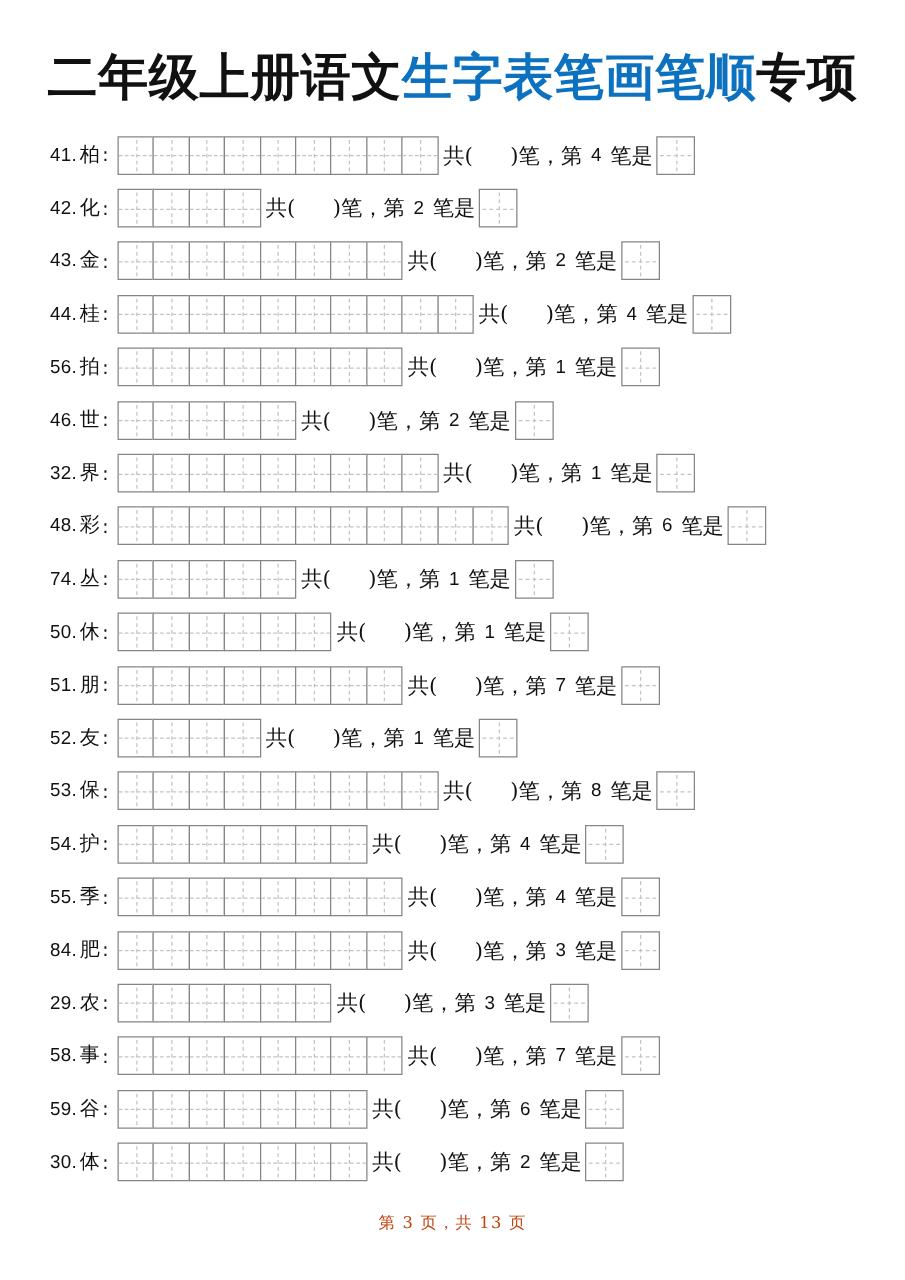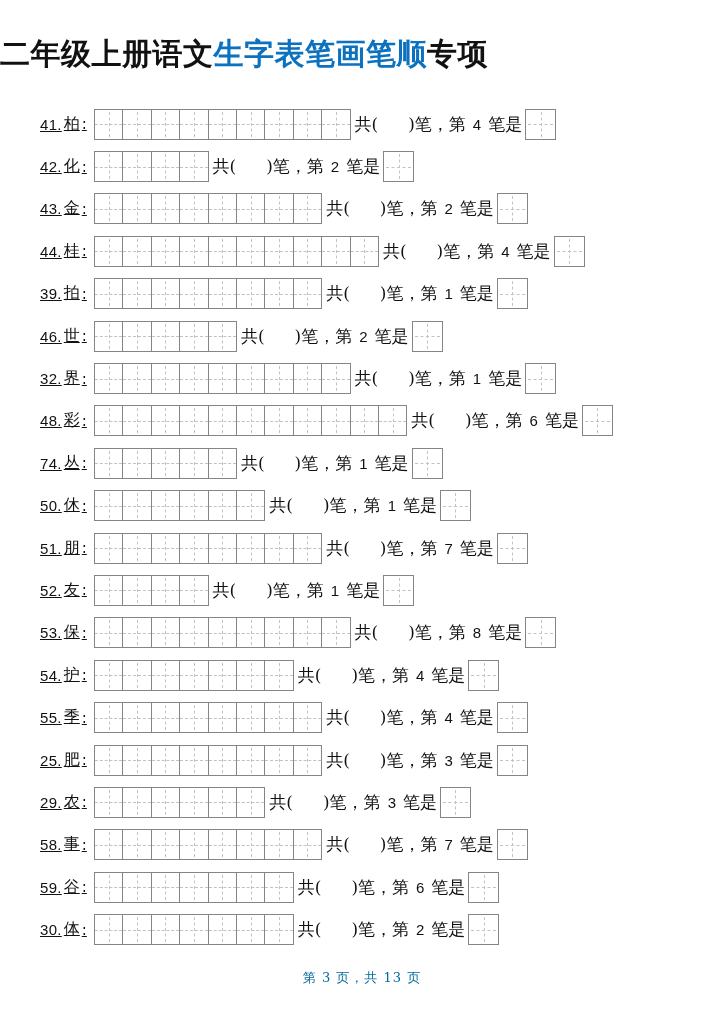--- a/index.html
+++ b/index.html
@@ -6,38 +6,38 @@
   html, body { background: #ffffff; }
   body {
     width: 724px; height: 1024px;
     position: relative;
     font-family: "DejaVu Sans", "Liberation Sans", sans-serif;
     color: #111;
     overflow: hidden;
   }
   .page-title {
     position: absolute; top: 34px; left: 0; right: 0;
-    font-size: 30px; font-weight: bold;
+    text-align: center;
+    font-size: 40px; font-weight: bold;
     font-family: "DejaVu Serif", "Liberation Serif", serif;
     letter-spacing: 0.5px;
     white-space: nowrap;
   }
   .rows {
     position: absolute; left: 40px; top: 103px; right: 10px;
   }
   .row {
     display: flex; align-items: center;
     height: 42.4px;
     white-space: nowrap;
   }
   .row-label {
     width: 54px; flex: 0 0 54px;
     display: flex; align-items: center;
     font-size: 15px;
-    text-decoration: underline;
   }
   .row-label .num {
     font-family: "Liberation Sans", sans-serif;
     font-size: 15px; letter-spacing: 0.3px;
   }
   .row-label .char {
     font-family: "DejaVu Serif", "Liberation Serif", serif;
     font-size: 16px; margin-left: 2px;
   }
   .row-label .colon {
@@ -89,21 +89,21 @@
   .answer-box::after {
     content: ""; position: absolute;
     top: 50%; left: 2px; right: 2px; height: 0;
     border-top: 1px dashed #c3c3c3;
   }
   .page-footer {
     position: absolute; top: 969px; left: 0; right: 0;
     text-align: center;
     font-size: 13px;
     font-family: "DejaVu Serif", "Liberation Serif", serif;
-    color: #0369a1;
+    color: #c2410c;
     letter-spacing: 1px;
   }
 </style>
 </head>
 <body>
 
 <div class="page-title">
   <span>二年级上册语文</span><span style="color: rgb(12, 114, 192);">生字表笔画笔顺</span><span>专项</span>
 </div>
 
@@ -202,21 +202,21 @@
         <span>共(</span>
         <span class="paren-gap"></span>
         <span>)笔，第</span>
         <span class="nth">4</span>
         <span>笔是</span>
       </div>
       <div class="answer-box"></div>
     </div>
     <div class="row">
       <div class="row-label">
-        <span class="num">39.</span>
+        <span class="num">56.</span>
         <span class="char">拍</span>
         <span class="colon">:</span>
       </div>
       <div class="grid">
         <div class="cell"></div>
         <div class="cell"></div>
         <div class="cell"></div>
         <div class="cell"></div>
         <div class="cell"></div>
         <div class="cell"></div>
@@ -469,21 +469,21 @@
         <span>共(</span>
         <span class="paren-gap"></span>
         <span>)笔，第</span>
         <span class="nth">4</span>
         <span>笔是</span>
       </div>
       <div class="answer-box"></div>
     </div>
     <div class="row">
       <div class="row-label">
-        <span class="num">25.</span>
+        <span class="num">84.</span>
         <span class="char">肥</span>
         <span class="colon">:</span>
       </div>
       <div class="grid">
         <div class="cell"></div>
         <div class="cell"></div>
         <div class="cell"></div>
         <div class="cell"></div>
         <div class="cell"></div>
         <div class="cell"></div>

